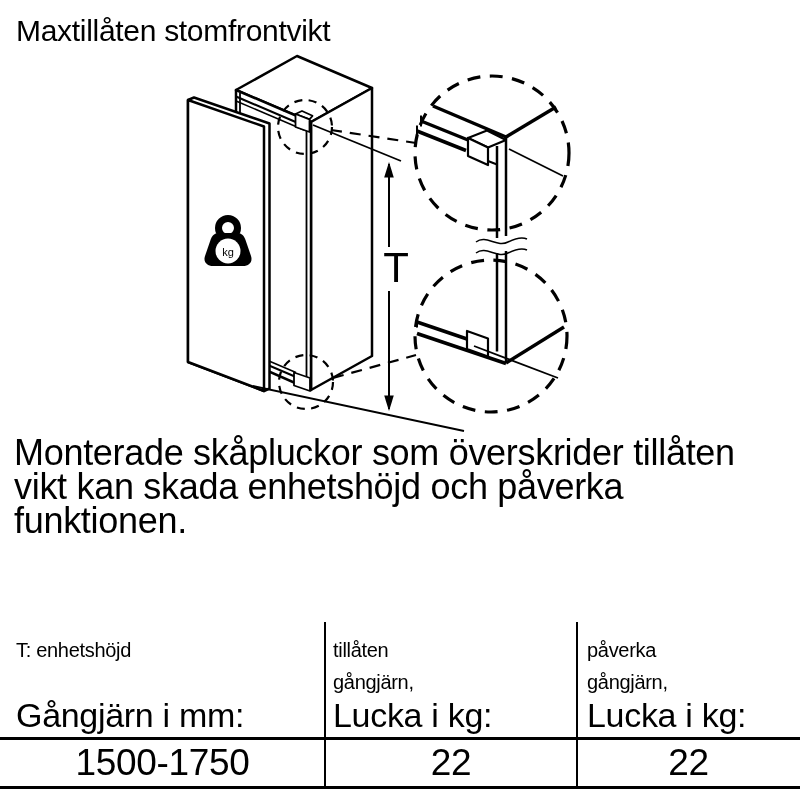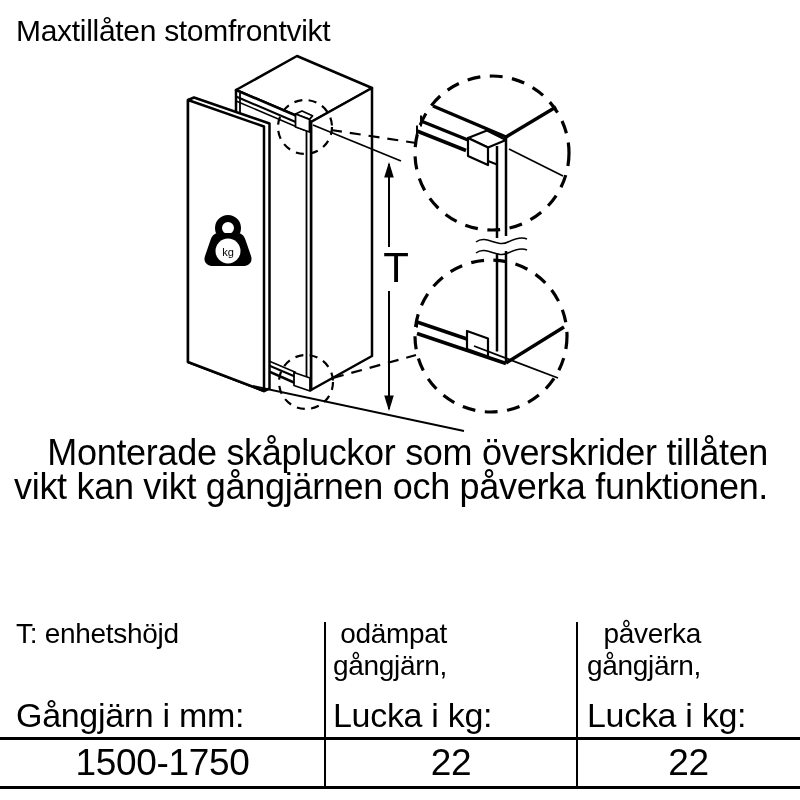--- a/index.html
+++ b/index.html
@@ -1,32 +1,31 @@
 <!DOCTYPE html>
 <html><head>
 <meta charset="utf-8">
 <style>
   html,body{margin:0;padding:0;background:#fff;}
   .page{
     position:relative;width:800px;height:800px;background:#fff;
     font-family:"Liberation Sans",sans-serif;color:#000;overflow:hidden;
     letter-spacing:-0.3px;
-    text-align:right;
   }
   .title{
     position:absolute;left:16px;top:14px;font-size:30px;line-height:34px;
   }
   .diagram-svg{position:absolute;left:0;top:0;}
   .warning{
     position:absolute;left:14px;top:436px;font-size:36px;line-height:34px;
   }
   .spec-table{position:absolute;left:0;top:610px;width:800px;height:190px;}
   .vline{position:absolute;top:12px;width:2px;height:165px;background:#000;}
   .hline{position:absolute;left:0;width:800px;height:3px;background:#000;}
-  .hdr{position:absolute;top:8px;font-size:28px;line-height:32px;}
+  .hdr{position:absolute;top:24px;font-size:20px;line-height:32px;}
   .hdr-bottom{position:absolute;top:89px;font-size:34px;line-height:32px;}
   .val{
     position:absolute;top:130px;height:46px;font-size:37px;
     display:flex;align-items:center;justify-content:center;
   }
   svg text{font-family:"Liberation Sans",sans-serif;letter-spacing:0;}
 </style>
 </head>
 <body>
 
@@ -112,36 +111,36 @@
       <line x1="417" y1="333.5" x2="506" y2="363.5" stroke-width="3.5"></line>
       <line x1="417" y1="322" x2="467" y2="339" stroke-width="3.5"></line>
       <line x1="417" y1="316.5" x2="417" y2="327.5" stroke-width="2"></line>
       <path d="M467,331 L467,349 L488,356.5 L488,338.5 Z" fill="#fff" stroke-width="2.2"></path>
       <line x1="474" y1="346" x2="558" y2="378" stroke-width="1.8"></line>
     </g>
   </svg>
 
   <div class="warning">
     <div>Monterade skåpluckor som överskrider tillåten</div>
-    <div>vikt kan vikt gångjärnen och påverka funktionen.</div>
+    <div>vikt kan skada enhetshöjd och påverka funktionen.</div>
   </div>
 
   <div class="spec-table">
     <div class="vline" style="left:324px;"></div>
     <div class="vline" style="left:576px;"></div>
     <div class="hline" style="top:127px;"></div>
     <div class="hline" style="top:176px;"></div>
 
     <div class="hdr" style="left:16px;">
       <div>T: enhetshöjd</div>
     </div>
     <div class="hdr-bottom" style="left:16px;">Gångjärn i mm:</div>
 
     <div class="hdr" style="left:333px;">
-      <div>odämpat</div>
+      <div>tillåten</div>
       <div>gångjärn,</div>
     </div>
     <div class="hdr-bottom" style="left:333px;">Lucka i kg:</div>
 
     <div class="hdr" style="left:587px;">
       <div>påverka</div>
       <div>gångjärn,</div>
     </div>
     <div class="hdr-bottom" style="left:587px;">Lucka i kg:</div>
 

